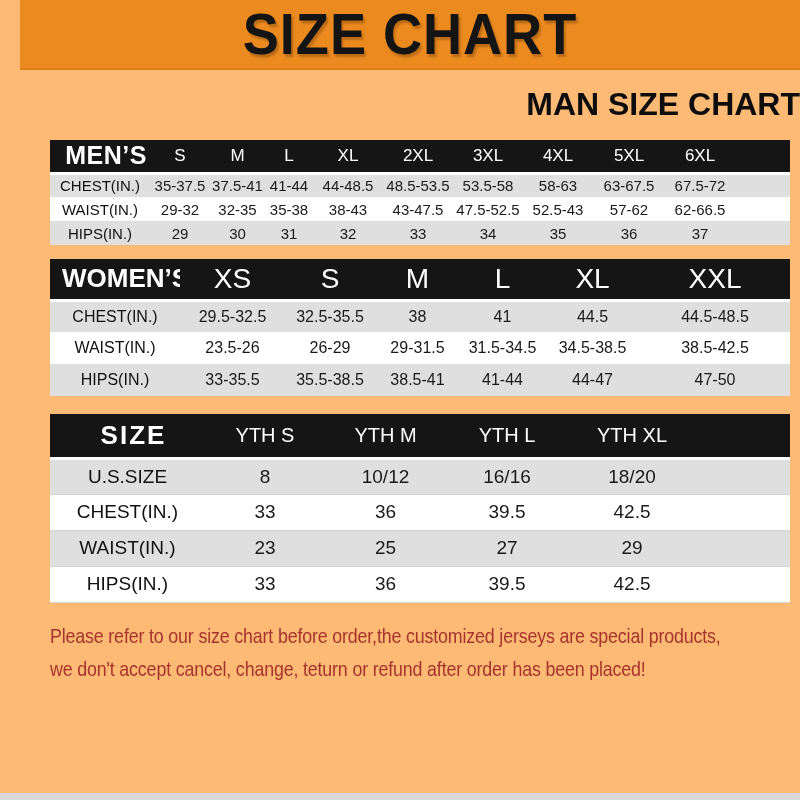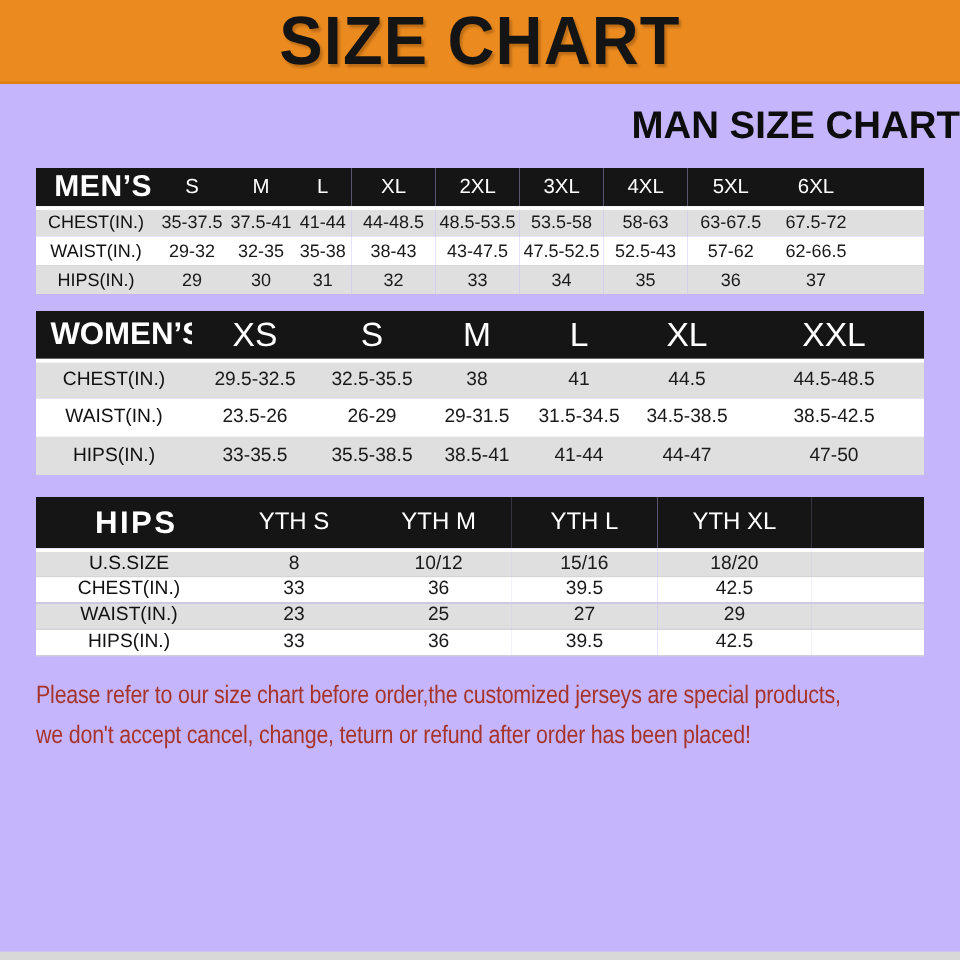--- a/index.html
+++ b/index.html
@@ -1,18 +1,18 @@
 <!DOCTYPE html>
 <html><head>
 <meta charset="utf-8">
 <style>
   * { box-sizing: border-box; margin: 0; padding: 0; }
   html, body { background: #ffffff; }
   body { font-family: "Liberation Sans", sans-serif; }
-  .page { width: 800px; height: 800px; background: #c4b5fd; overflow: hidden; position: relative; }
+  .page { width: 800px; height: 800px; background: #fdba74; overflow: hidden; position: relative; padding-left: 20px; }
 
   .banner {
     height: 70px; background: #EA8A1F;
     display: flex; align-items: center; justify-content: center;
     border-bottom: 2px solid #DE7F12;
   }
   .banner-title {
     font-size: 57px; font-weight: bold; color: #141414;
     letter-spacing: 1px; transform: scaleX(0.95);
     text-shadow: 2px 3px 2px rgba(80,40,0,0.30);
@@ -49,21 +49,21 @@
   .men-table thead th { height: 33px; font-size: 17px; }
   .men-table thead th.tbl-corner { font-size: 25px; letter-spacing: 0.5px; }
   .men-table tbody td { height: 24px; font-size: 15px; }
 
   .women-table thead th { height: 41px; font-size: 28px; }
   .women-table thead th.tbl-corner { font-size: 26px; }
   .women-table tbody td { height: 32px; font-size: 16px; }
 
   .youth-table thead th { height: 44px; font-size: 20px; }
   .youth-table thead th.tbl-corner { font-size: 26px; letter-spacing: 2px; }
-  .youth-table tbody td { height: 22px; font-size: 16px; }
+  .youth-table tbody td { height: 36px; font-size: 19px; }
   .youth-table tbody tr:nth-child(even) td { border-top: 1px solid #d5d5d5; border-bottom: 1px solid #d5d5d5; }
 
   .disclaimer {
     margin: 16px 0 0 30px; width: 880px;
     font-size: 21px; line-height: 33px; letter-spacing: -0.2px;
     color: #A6342C; transform: scaleX(0.85); transform-origin: left top;
     white-space: nowrap;
   }
   .bottom-strip { position: absolute; bottom: 0; left: 0; width: 800px; height: 7px; background: #D8D8D8; }
 </style>
@@ -210,34 +210,34 @@
       <colgroup>
         <col style="width:155px">
           <col style="width:120px">
           <col style="width:121px">
           <col style="width:122px">
         <col style="width:128px">
           <col style="width:94px">
       </colgroup>
       <thead>
           <tr>
-            <th class="tbl-corner">HIPS</th>
+            <th class="tbl-corner">SIZE</th>
             <th>YTH S</th>
             <th>YTH M</th>
             <th>YTH L</th>
             <th>YTH XL</th>
             <th></th>
           </tr>
         </thead>
       <tbody>
           <tr>
             <td class="row-label">U.S.SIZE</td>
             <td>8</td>
             <td>10/12</td>
-            <td>15/16</td>
+            <td>16/16</td>
             <td>18/20</td>
             <td></td>
           </tr>
           <tr>
             <td class="row-label">CHEST(IN.)</td>
             <td>33</td>
             <td>36</td>
             <td>39.5</td>
             <td>42.5</td>
             <td></td>

